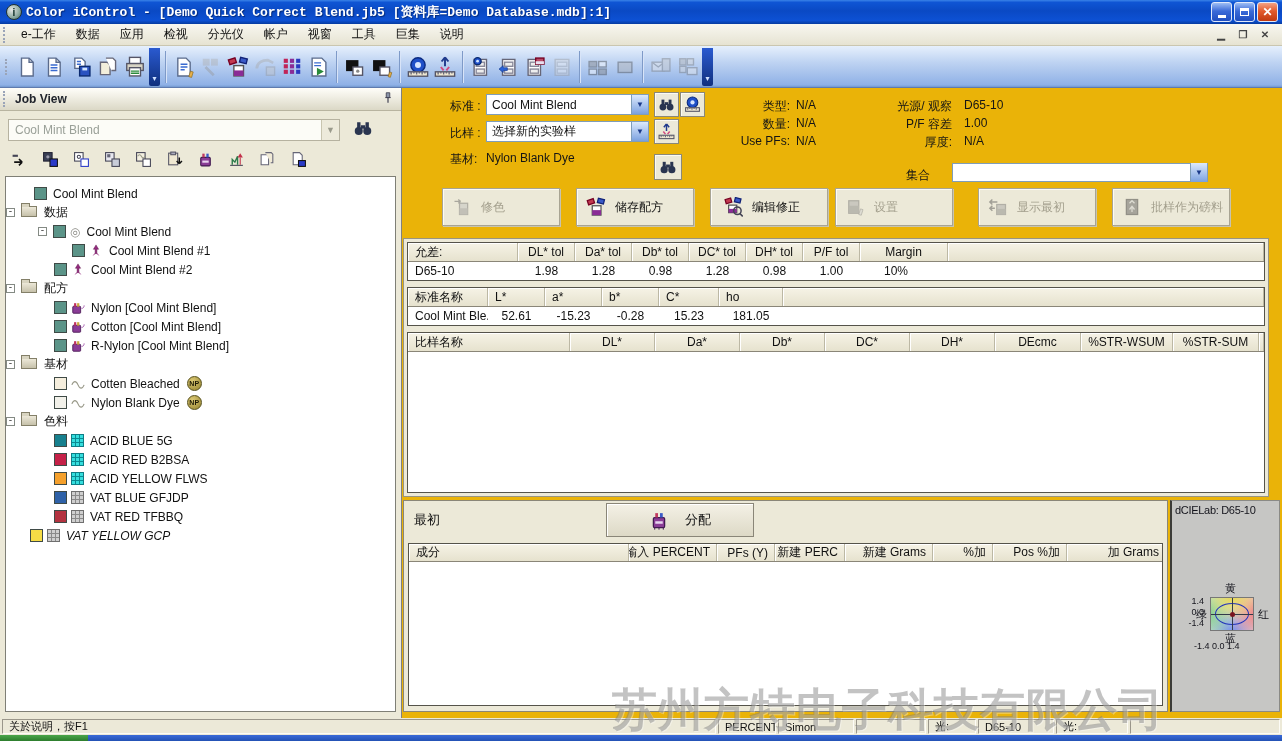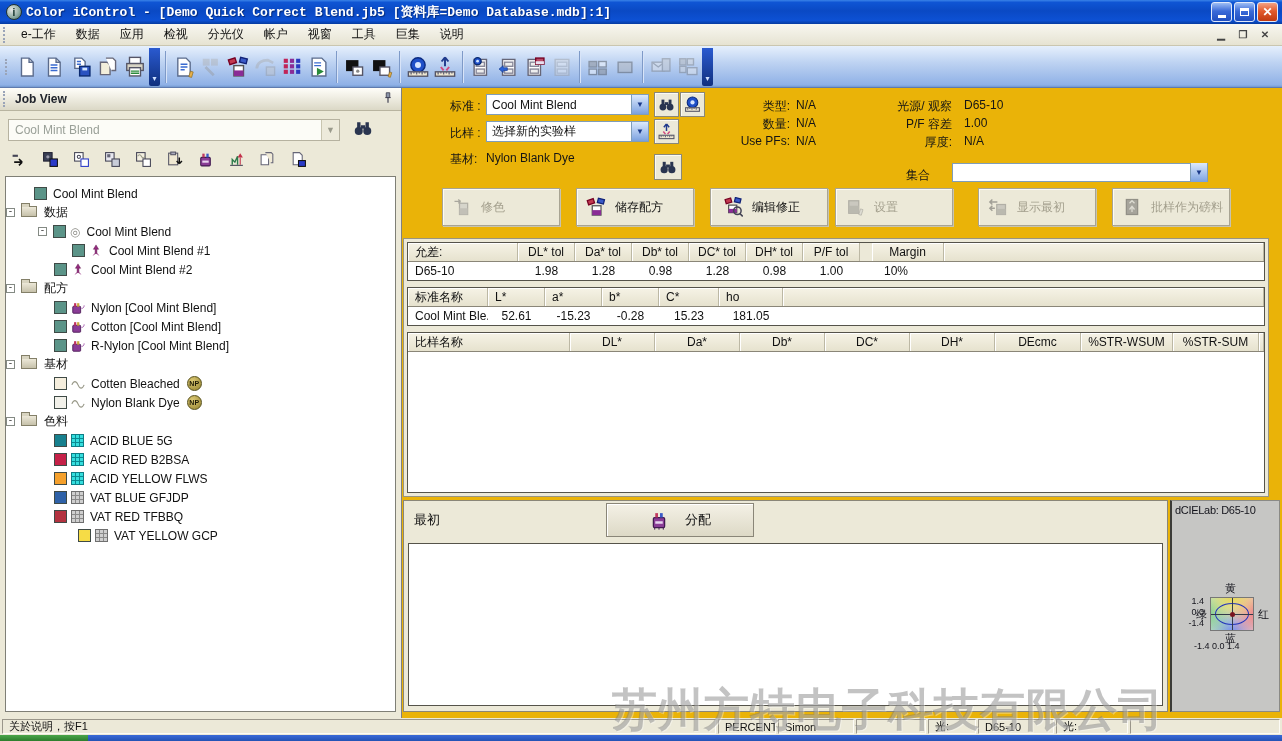--- a/index.html
+++ b/index.html
@@ -590,21 +590,21 @@
           <div class="tree-row" style="padding-left: 48px;">
             <span class="sw" style="background: rgb(47, 98, 168);"></span>
             <span class="gridic gray"></span>
             <span class="tlabel">VAT BLUE GFJDP</span>
           </div>
           <div class="tree-row" style="padding-left: 48px;">
             <span class="sw" style="background: rgb(179, 51, 64);"></span>
             <span class="gridic gray"></span>
             <span class="tlabel">VAT RED TFBBQ</span>
           </div>
-          <div class="tree-row" style="padding-left: 72px;">
+          <div class="tree-row" style="padding-left: 24px; font-style: italic;">
             <span class="sw" style="background: rgb(246, 220, 70);"></span>
             <span class="gridic gray"></span>
             <span class="tlabel">VAT YELLOW GCP</span>
           </div>
         </div>
     </div>
 
     <div class="rp">
 
       <span class="abs flabel" style="left:48px;top:10px;">标准 :</span>
@@ -736,21 +736,21 @@
       <div class="tables-panel">
         <div class="dtable" id="tolTable">
             <div class="thead">
               <span class="th al" style="width: 110px;">允差:</span>
               <span class="th ac" style="width: 57px;">DL* tol</span>
               <span class="th ac" style="width: 57px;">Da* tol</span>
               <span class="th ac" style="width: 57px;">Db* tol</span>
               <span class="th ac" style="width: 57px;">DC* tol</span>
               <span class="th ac" style="width: 57px;">DH* tol</span>
               <span class="th ac" style="width: 57px;">P/F tol</span>
-              <span class="th ac" style="width: 72px; margin-left: 12px;">Margin</span>
+              <span class="th ac" style="width: 88px;">Margin</span>
               <span class="th fill"></span>
             </div>
             <div class="trow">
               <span class="td al" style="width: 110px;">D65-10</span>
               <span class="td ac" style="width: 57px;">1.98</span>
               <span class="td ac" style="width: 57px;">1.28</span>
               <span class="td ac" style="width: 57px;">0.98</span>
               <span class="td ac" style="width: 57px;">1.28</span>
               <span class="td ac" style="width: 57px;">0.98</span>
               <span class="td ac" style="width: 57px;">1.00</span>
@@ -804,20 +804,30 @@
             <svg width="20" height="20" viewBox="0 0 16 16">
                 <rect x="3.5" y="6" width="9" height="8" rx="1" fill="#8a3c96" stroke="#401a50"></rect>
                 <rect x="5" y="2.5" width="2.2" height="3.5" fill="#c23a60"></rect>
                 <rect x="8.8" y="2.5" width="2.2" height="3.5" fill="#3a5ac8"></rect>
                 <rect x="5" y="9" width="6" height="2" fill="#e8d4f0"></rect>
                 <path d="M4.5 14.5v1M8 14.5v1M11.5 14.5v1" stroke="#401a50"></path>
               </svg>
             <span>分配</span>
           </div>
           <div class="disp-table dtable" id="cmpTable">
+              <div class="thead">
+                <span class="th al" style="width: 220px;">成分</span>
+                <span class="th ar" style="width: 88px;">输入 PERCENT</span>
+                <span class="th ar" style="width: 58px;">PFs (Y)</span>
+                <span class="th ar" style="width: 70px;">新建 PERC</span>
+                <span class="th ar" style="width: 88px;">新建 Grams</span>
+                <span class="th ar" style="width: 60px;">%加</span>
+                <span class="th ar" style="width: 74px;">Pos %加</span>
+                <span class="th ar" style="width: 99px;">加 Grams</span>
+              </div>
               <div class="tfill"></div>
             </div>
         </div>
         <div class="dcie">
           <div class="dcie-title">dCIELab: D65-10</div>
           <span class="lab" style="left:53px;top:80px;">黄</span>
           <span class="lab" style="left:24px;top:106px;">绿</span>
           <span class="lab" style="left:86px;top:106px;">红</span>
           <span class="lab" style="left:53px;top:130px;">蓝</span>
           <span class="yticks" id="yticks">1.4

